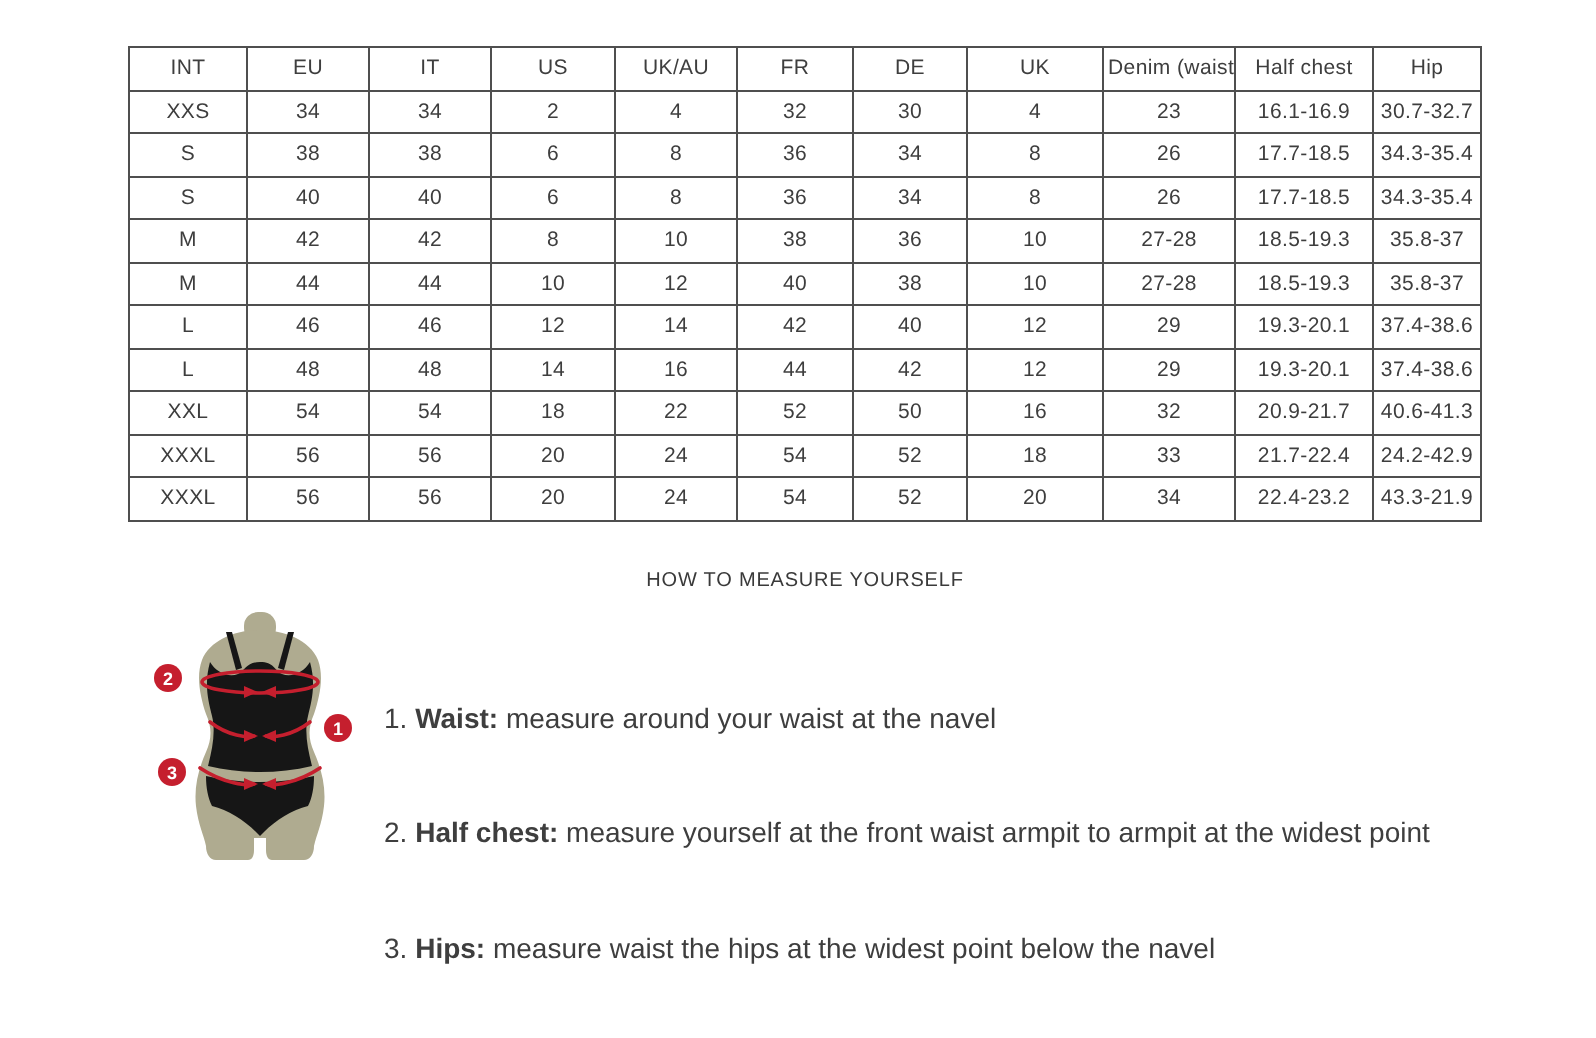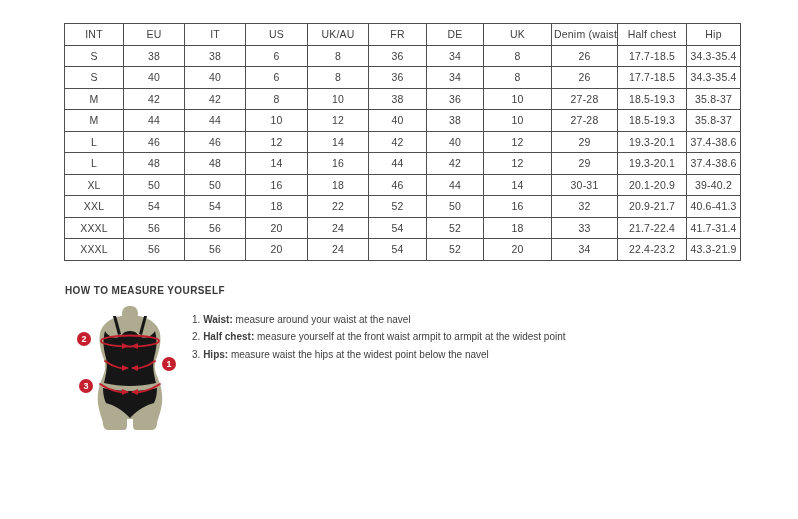--- a/index.html
+++ b/index.html
@@ -30,36 +30,38 @@
     letter-spacing:.2px;
     white-space:nowrap;
     overflow:hidden;
   }
 
   
   .measure{margin-top:24px;}
   .measure-heading{
     margin:0 0 10px 1px;
     font-size:10px;
-    font-weight:bold;
+    font-weight:normal;
     letter-spacing:.4px;
     color:#3a3a3a;
+    text-align:center;
   }
   .measure-body{display:flex;align-items:flex-start;}
   .figure-wrap{width:112px;margin-left:10px;flex:0 0 auto;}
   ol.steps{
     list-style:none;
     margin:5px 0 0 0;
     padding:0 0 0 6px;
   }
   ol.steps li{
-    font-size:10px;
+    font-size:14px;
     line-height:17.5px;
     color:#3e3e3e;
     white-space:nowrap;
+    margin-top:40px;
   }
   ol.steps .b{font-weight:bold;}
 </style>
 </head>
 <body>
 
 <div class="page">
 
   <table class="size-table">
     <colgroup>
@@ -85,20 +87,33 @@
           <th>FR</th>
           <th>DE</th>
           <th>UK</th>
           <th>Denim (waist)</th>
           <th>Half chest</th>
           <th>Hip</th>
         </tr>
     </thead>
     <tbody>
         <tr>
+          <td>XXS</td>
+          <td>34</td>
+          <td>34</td>
+          <td>2</td>
+          <td>4</td>
+          <td>32</td>
+          <td>30</td>
+          <td>4</td>
+          <td>23</td>
+          <td>16.1-16.9</td>
+          <td>30.7-32.7</td>
+        </tr>
+        <tr>
           <td>S</td>
           <td>38</td>
           <td>38</td>
           <td>6</td>
           <td>8</td>
           <td>36</td>
           <td>34</td>
           <td>8</td>
           <td>26</td>
           <td>17.7-18.5</td>
@@ -163,33 +178,20 @@
           <td>14</td>
           <td>16</td>
           <td>44</td>
           <td>42</td>
           <td>12</td>
           <td>29</td>
           <td>19.3-20.1</td>
           <td>37.4-38.6</td>
         </tr>
         <tr>
-          <td>XL</td>
-          <td>50</td>
-          <td>50</td>
-          <td>16</td>
-          <td>18</td>
-          <td>46</td>
-          <td>44</td>
-          <td>14</td>
-          <td>30-31</td>
-          <td>20.1-20.9</td>
-          <td>39-40.2</td>
-        </tr>
-        <tr>
           <td>XXL</td>
           <td>54</td>
           <td>54</td>
           <td>18</td>
           <td>22</td>
           <td>52</td>
           <td>50</td>
           <td>16</td>
           <td>32</td>
           <td>20.9-21.7</td>
@@ -199,21 +201,21 @@
           <td>XXXL</td>
           <td>56</td>
           <td>56</td>
           <td>20</td>
           <td>24</td>
           <td>54</td>
           <td>52</td>
           <td>18</td>
           <td>33</td>
           <td>21.7-22.4</td>
-          <td>41.7-31.4</td>
+          <td>24.2-42.9</td>
         </tr>
         <tr>
           <td>XXXL</td>
           <td>56</td>
           <td>56</td>
           <td>20</td>
           <td>24</td>
           <td>54</td>
           <td>52</td>
           <td>20</td>

